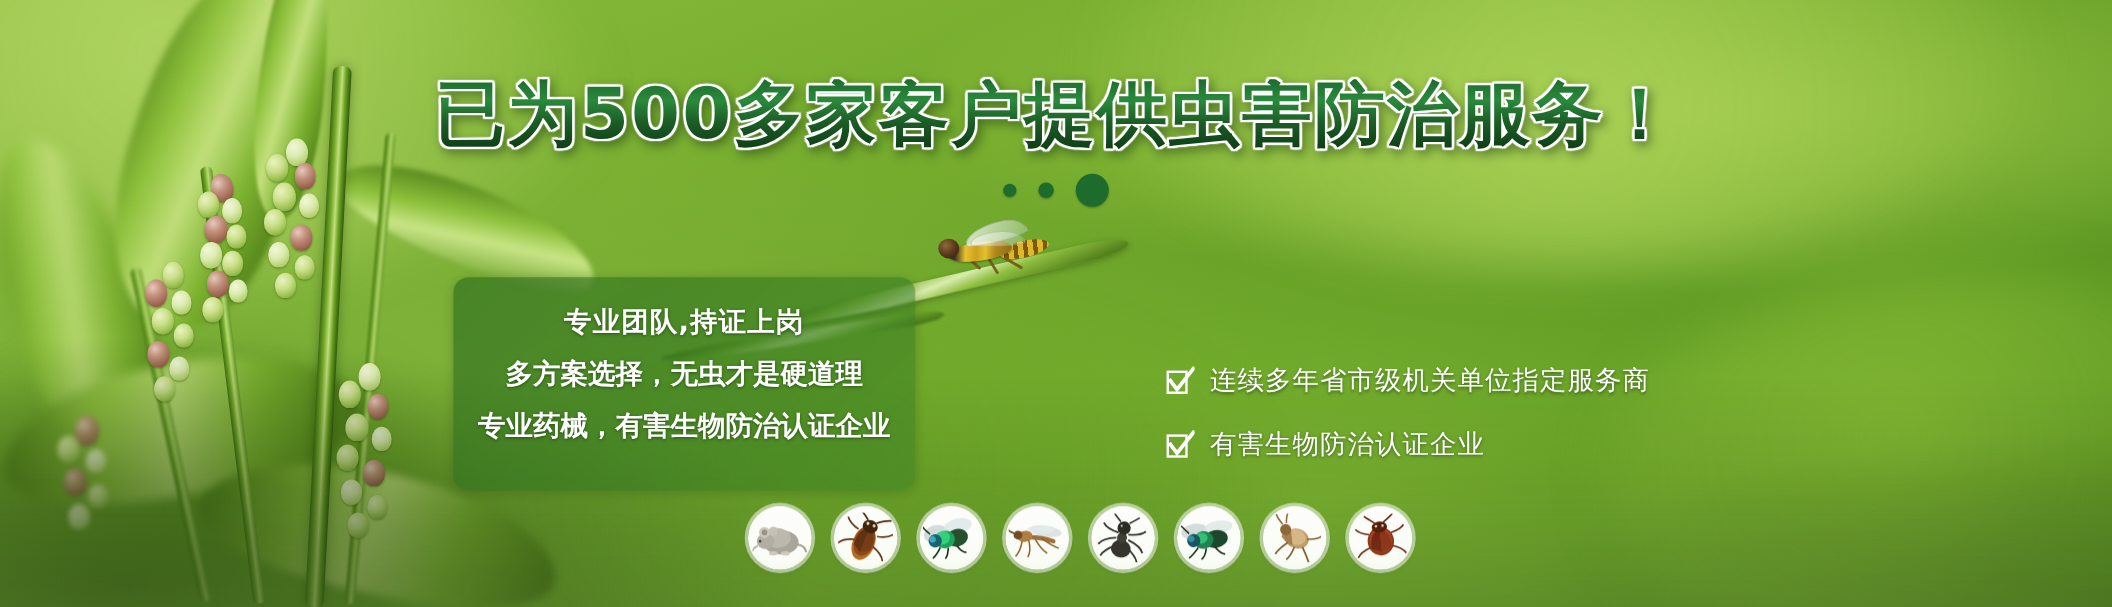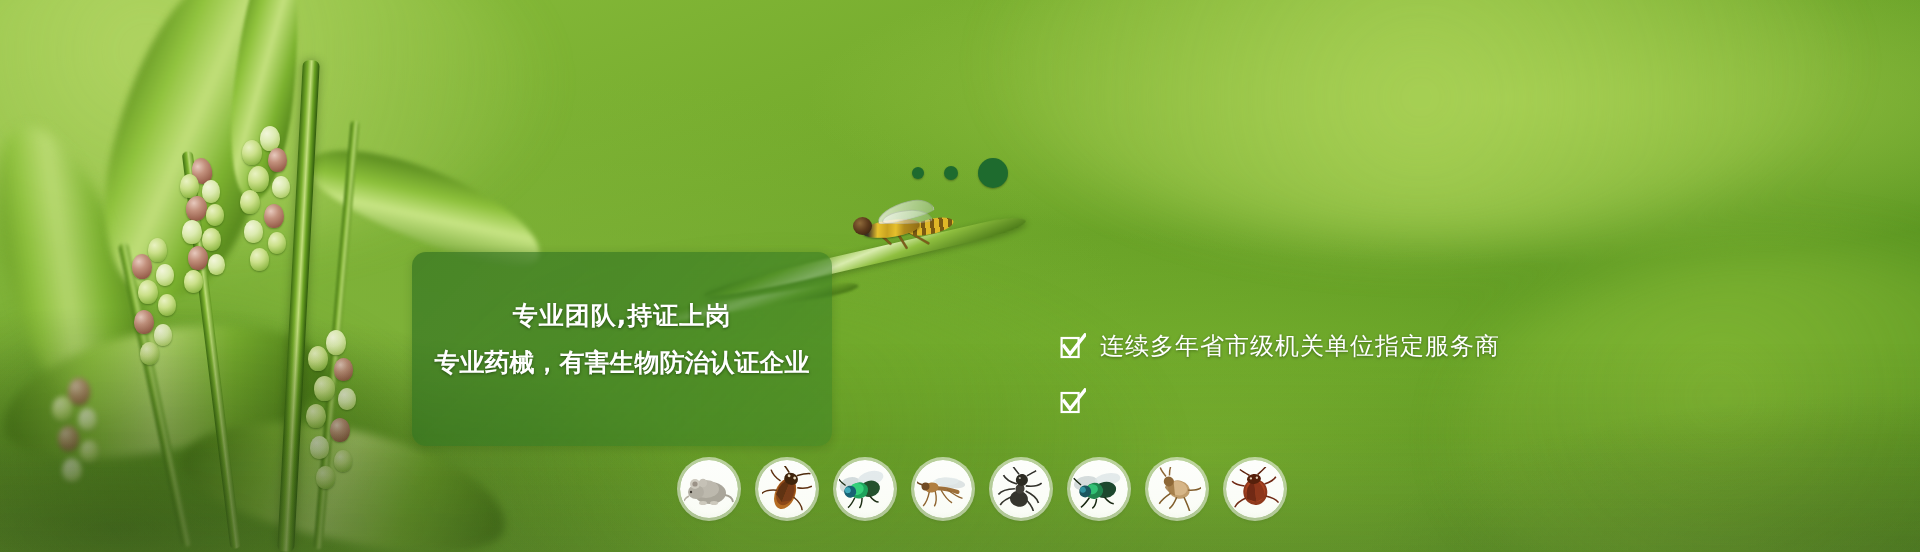--- a/index.html
+++ b/index.html
@@ -360,50 +360,53 @@
     <span class="hf-leg hf-l1"></span>
     <span class="hf-leg hf-l2"></span>
     <span class="hf-leg hf-l3"></span>
     <span class="hf-abdomen"></span>
     <span class="hf-body"></span>
     <span class="hf-head"></span>
     <span class="hf-wing hf-w1"></span>
     <span class="hf-wing hf-w2"></span>
   </div>
 
+  <div class="headline">已为500多家客户提供虫害防治服务！</div>
 
   <div class="dots">
     <span class="dot s"></span>
     <span class="dot m"></span>
     <span class="dot l"></span>
   </div>
 
   <div class="panel"></div>
   <div class="panel-lines">
     <div class="pl-1">专业团队,持证上岗</div>
+    <div class="pl-2">多方案选择，无虫才是硬道理</div>
     <div class="pl-3">专业药械，有害生物防治认证企业</div>
   </div>
 
   <div class="checklist">
     <div class="check-row">
       <span class="check-box">
         <svg width="26" height="26" viewBox="0 0 26 26">
           <rect x="1.6" y="5" width="17" height="19" fill="none" stroke="#ffffff" stroke-width="2.2"></rect>
           <path d="M4 13 L10 21 L25 2" fill="none" stroke="#ffffff" stroke-width="3.4" stroke-linecap="square"></path>
         </svg>
       </span>
       <span class="check-text">连续多年省市级机关单位指定服务商</span>
     </div>
     <div class="check-row">
       <span class="check-box">
         <svg width="26" height="26" viewBox="0 0 26 26">
           <rect x="1.6" y="5" width="17" height="19" fill="none" stroke="#ffffff" stroke-width="2.2"></rect>
           <path d="M4 13 L10 21 L25 2" fill="none" stroke="#ffffff" stroke-width="3.4" stroke-linecap="square"></path>
         </svg>
       </span>
+      <span class="check-text">有害生物防治认证企业</span>
     </div>
   </div>
 
   <div class="pests">
 
     <div class="pest">
       <svg width="50" height="40" viewBox="0 0 50 40">
         <ellipse cx="26" cy="24" rx="16" ry="11" fill="#a9a39c"></ellipse>
         <ellipse cx="22" cy="20" rx="13" ry="9" fill="#bdb7b0"></ellipse>
         <ellipse cx="12" cy="23" rx="8" ry="7" fill="#b2aca5"></ellipse>

